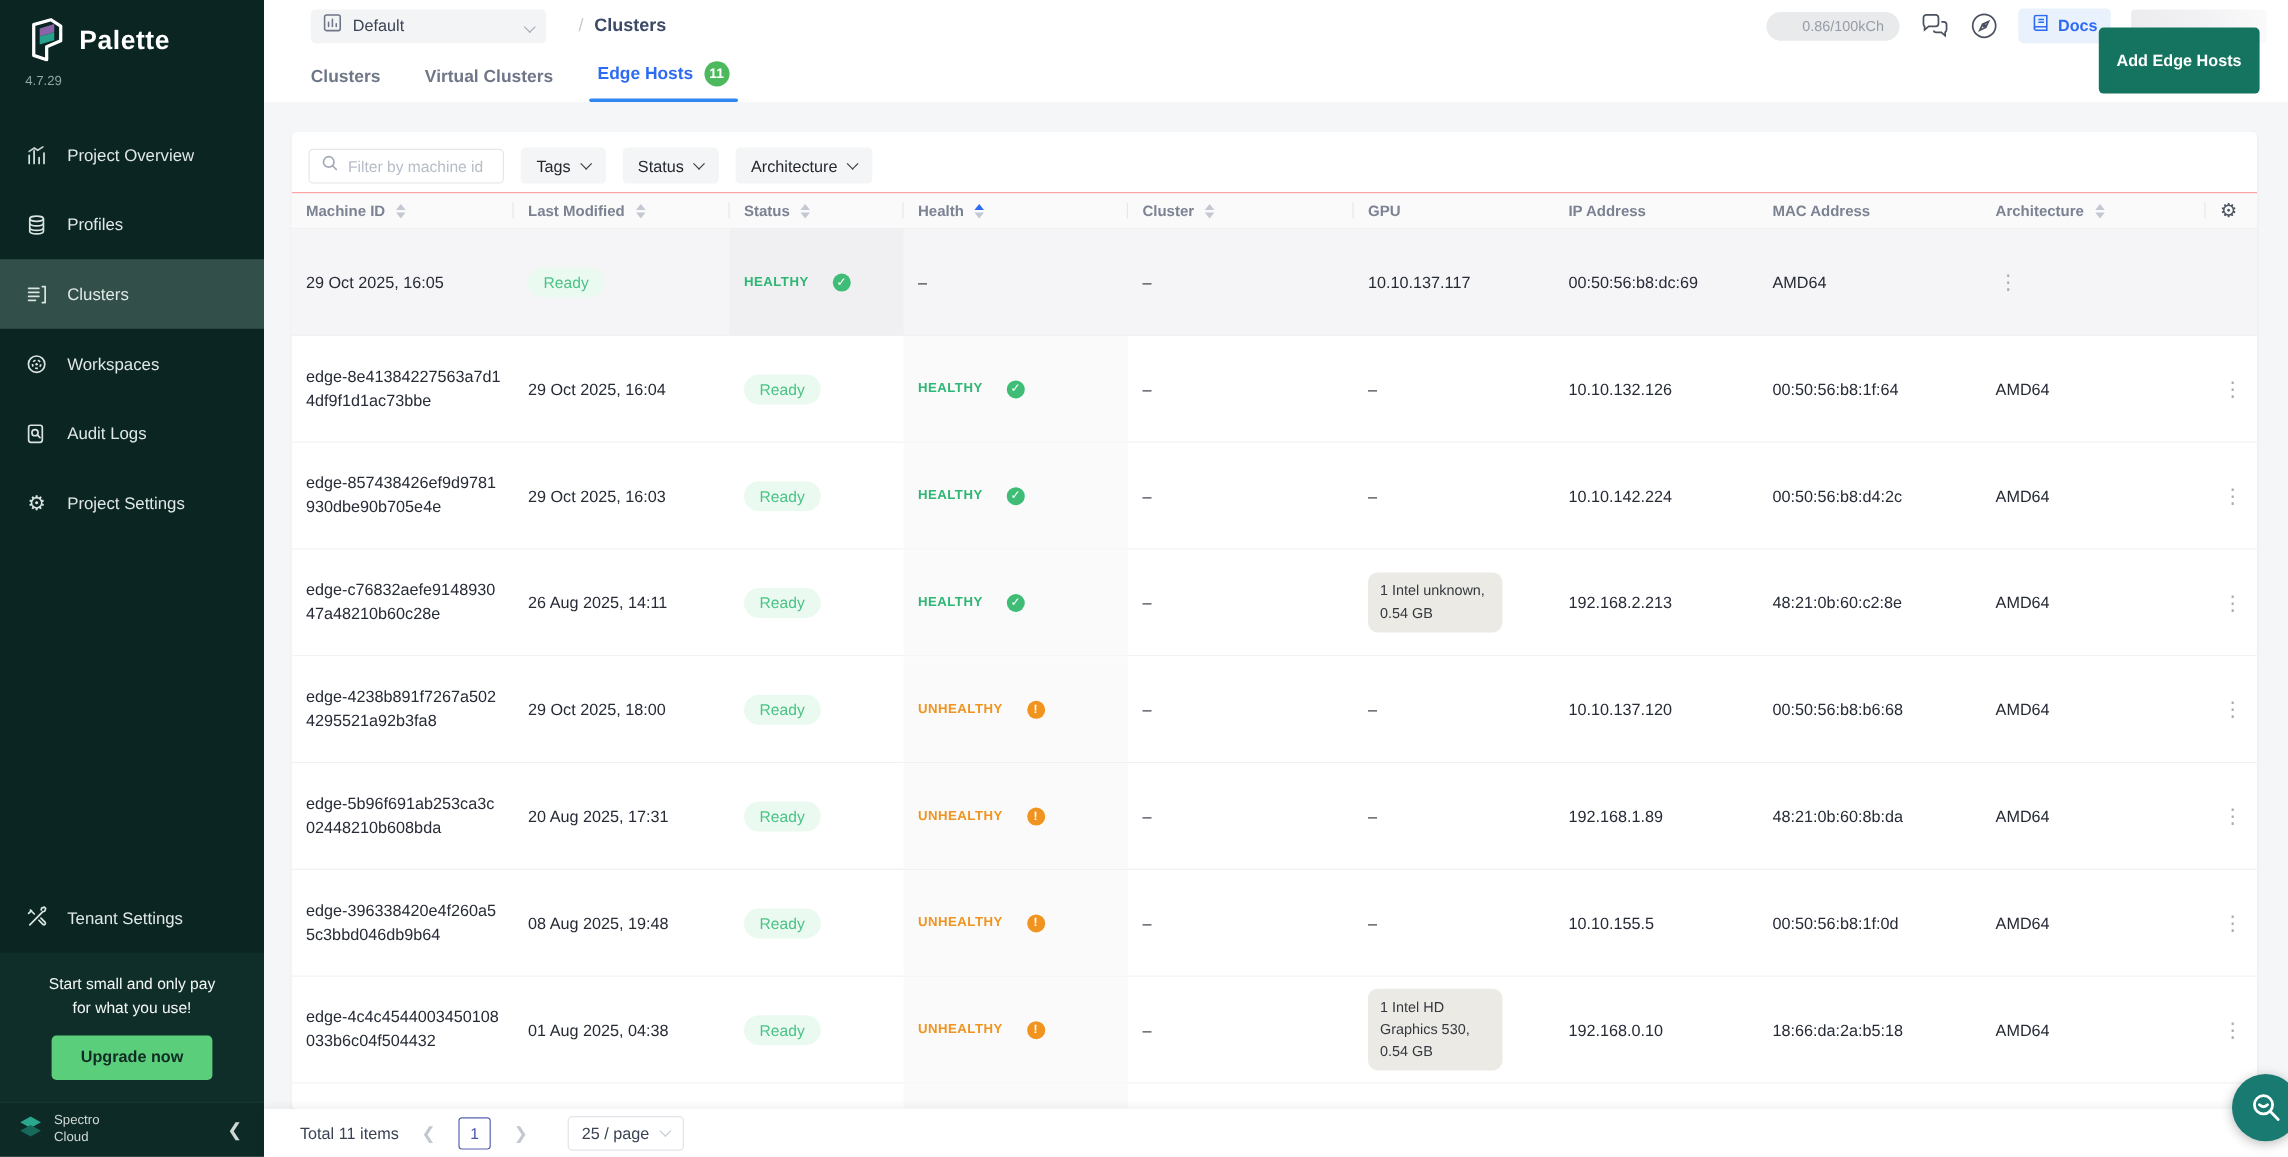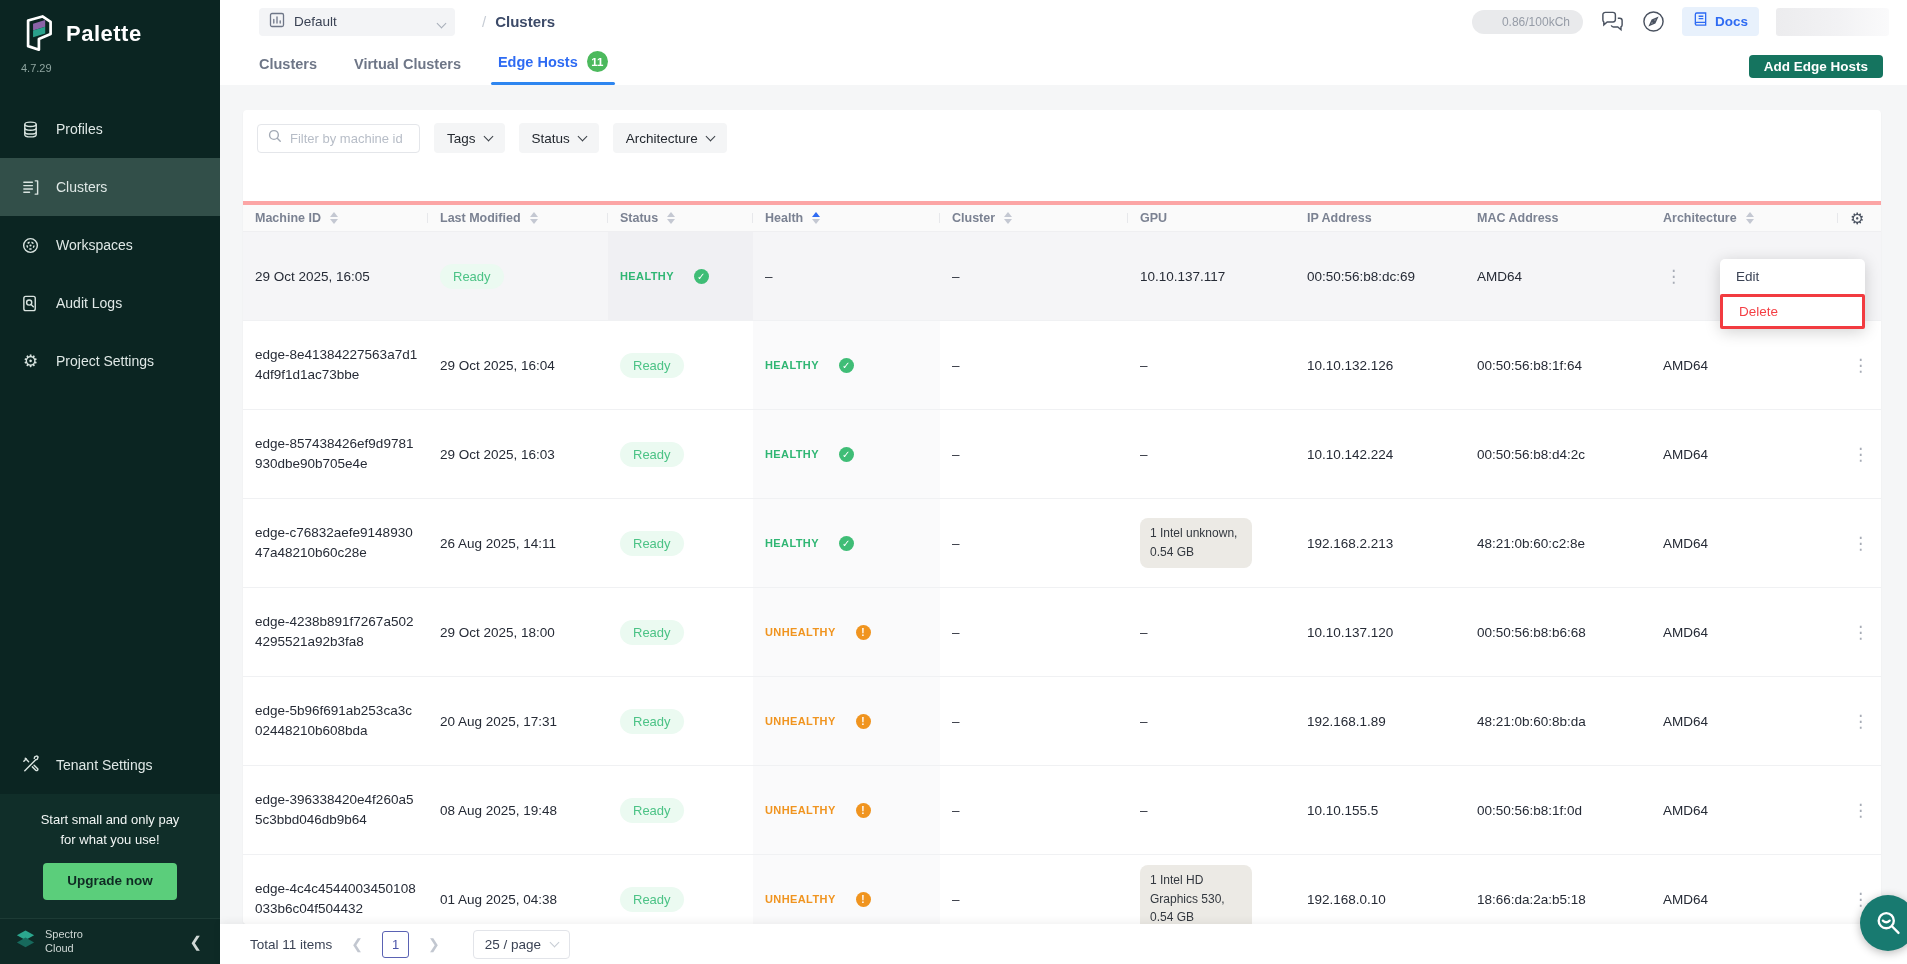--- a/index.html
+++ b/index.html
@@ -57,40 +57,40 @@
   .tabs { display:flex; gap:37px; align-items:flex-end; height:100%; }
   .tab { padding-bottom:13px; font-size:14.5px; font-weight:600; color:#6E7687;
     position:relative; cursor:pointer; display:flex; align-items:center; }
   .tab.active { color:#2E6BF3; }
   .tab.active::after { content:""; position:absolute; left:-7px; right:-7px; bottom:0;
     height:3px; background:#2E86F0; border-radius:2px; }
   .tab-badge { background:#4CB95D; color:#fff; width:21px; height:21px; border-radius:50%;
     font-size:11.5px; font-weight:700; display:inline-flex; align-items:center;
     justify-content:center; margin-left:9px; }
   .add-btn { margin-left:auto; margin-bottom:7px; background:#15745F; color:#fff;
-    font-size:13.5px; font-weight:700; padding:4px 15px; border-radius:4px; cursor:pointer; }
+    font-size:13.5px; font-weight:700; padding:20px 15px; border-radius:4px; cursor:pointer; }
 
   
   .content { position:absolute; top:85px; left:0; right:0; bottom:40px; padding:25px 26px 0 23px; }
   .card { background:#fff; border-radius:4px; height:100%; overflow:hidden;
     box-shadow:0 1px 2px rgba(16,24,40,.05); display:flex; flex-direction:column; }
   .filterbar { display:flex; gap:14px; padding:13px 14px 7px; align-items:center; }
   .search-box { width:163px; height:29px; border:1px solid #E4E6EA; border-radius:4px;
     display:flex; align-items:center; padding:0 10px; gap:8px; background:#fff; }
   .search-box input { border:none; outline:none; width:100%; font-size:13px; color:#3A4254;
     font-family:inherit; }
   .search-box input::placeholder { color:#B7BDC7; }
   .filter-btn { background:#F4F5F6; border-radius:4px; height:30px; padding:0 13px;
     display:flex; align-items:center; gap:9px; font-size:13.5px; color:#23282F; cursor:pointer; }
   .filter-btn .chev { border-color:#3A3F46; margin-top:-3px; }
 
   .grid-cols { display:grid;
     grid-template-columns:185px 180px 145px 187px 188px 167px 170px 186px 187px 43px; }
   .thead { background:#FAFAFA; height:31px; align-items:center;
-    border-top:4px solid #fca5a5; border-bottom:1px solid #EFEFF1;margin-top:41px; }
+    border-top:1px solid #fca5a5; border-bottom:1px solid #EFEFF1; }
   .th { font-size:12.5px; font-weight:600; color:#7B8292; padding-left:12px;
     display:flex; align-items:center; gap:7px; height:100%; position:relative; }
   .th.sortable { cursor:pointer; }
   .th.sortable::after { content:""; position:absolute; right:0; top:8px; bottom:8px;
     width:1px; background:#E7E8EB; }
   .carets { display:inline-flex; flex-direction:column; gap:2px; margin-left:2px; }
   .caret-up { width:0; height:0; border-left:4px solid transparent; border-right:4px solid transparent;
     border-bottom:5px solid #C4C8D2; }
   .caret-down { width:0; height:0; border-left:4px solid transparent; border-right:4px solid transparent;
     border-top:5px solid #C4C8D2; }
@@ -158,20 +158,29 @@
           <path d="M14.5 18 L28 14 L28 21.5 L14.5 25.5 Z" fill="#2AA18C"></path>
         </svg>
       </span>
       <span class="logo-text">Palette</span>
     </div>
     <div class="version">4.7.29</div>
     <nav class="nav">
         <div class="nav-item">
           <span class="nav-icon">
             <svg width="19" height="19" viewBox="0 0 20 20">
+              <path d="M3.5 17 V10 M7.8 17 V6 M12.2 17 V12 M16.5 17 V8" stroke-linecap="round"></path>
+              <path d="M3.5 6.5 L8 3.5 l3 2 4.5-3" stroke-linecap="round" stroke-linejoin="round" opacity=".9"></path>
+            </svg>
+          </span>
+          <span class="nav-label">Project Overview</span>
+        </div>
+        <div class="nav-item">
+          <span class="nav-icon">
+            <svg width="19" height="19" viewBox="0 0 20 20">
               <ellipse cx="10" cy="4.5" rx="6" ry="2.3"></ellipse>
               <path d="M4 4.5 v4 c0 1.3 2.7 2.3 6 2.3 s6-1 6-2.3 v-4"></path>
               <path d="M4 8.5 v4 c0 1.3 2.7 2.3 6 2.3 s6-1 6-2.3 v-4"></path>
               <path d="M4 12.5 v3 c0 1.3 2.7 2.3 6 2.3 s6-1 6-2.3 v-3"></path>
             </svg>
           </span>
           <span class="nav-label">Profiles</span>
         </div>
         <div class="nav-item active">
           <span class="nav-icon">
@@ -533,24 +542,20 @@
       <span class="pg-chev">❮</span>
       <span class="page-box">1</span>
       <span class="pg-chev">❯</span>
       <span class="page-size">
         <span>25 / page</span>
         <span class="chev"></span>
       </span>
     </div>
   </div>
 
-  <div class="context-menu">
-      <div class="menu-item">Edit</div>
-      <div class="menu-item danger">Delete</div>
-    </div>
 
   <div class="chat-launcher">
     <svg width="28" height="28" viewBox="0 0 24 24" fill="none" stroke="#FFFFFF" stroke-width="2">
       <circle cx="10.5" cy="10" r="6.5"></circle>
       <path d="M15.6 15 L21 20.5" stroke-linecap="round"></path>
       <path d="M7.6 10 q2.9 2.7 5.8 0" stroke-linecap="round"></path>
     </svg>
   </div>
 
 </div>

